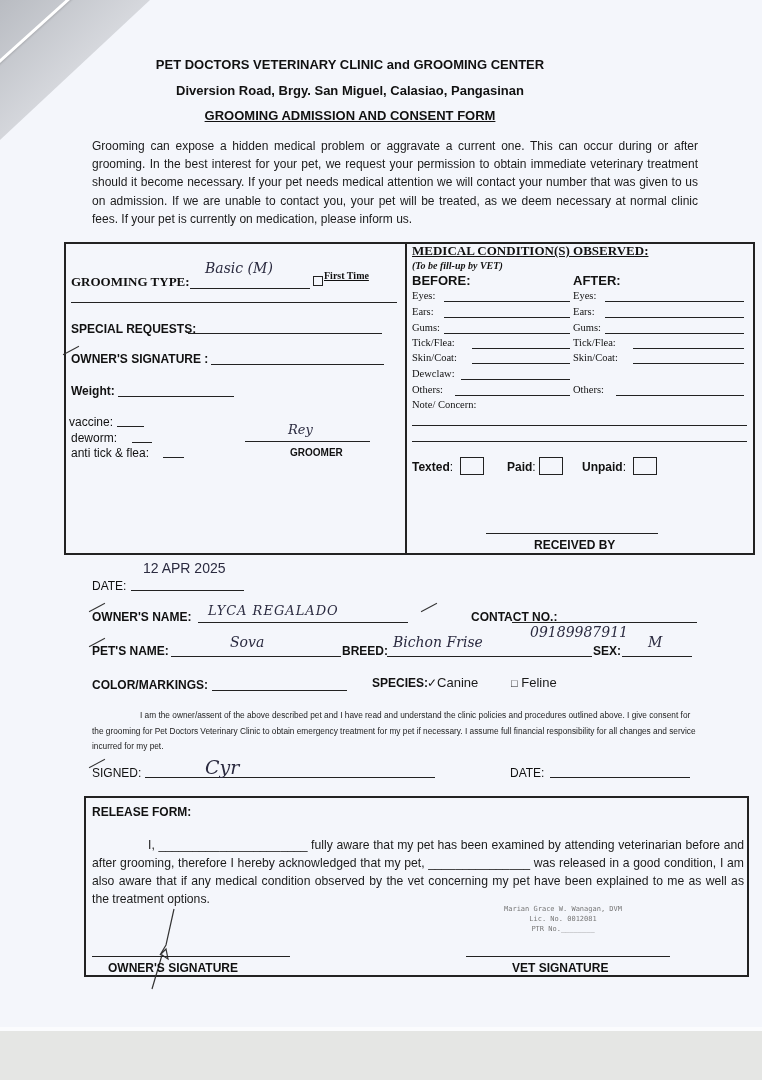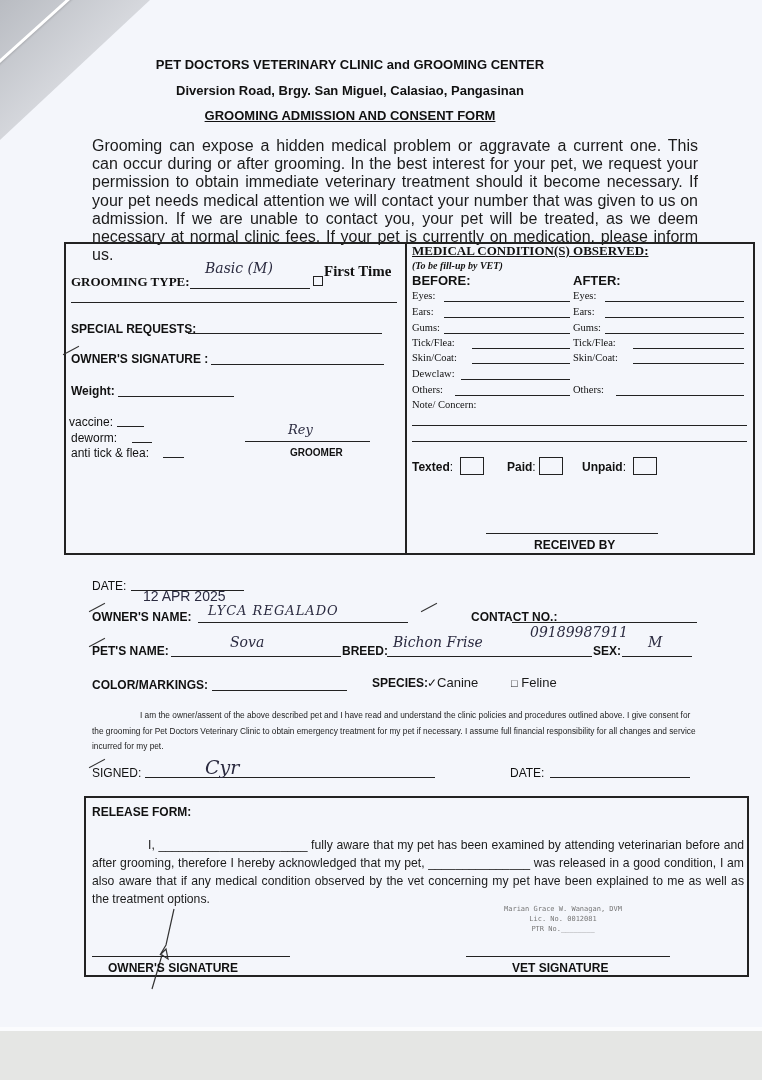--- a/index.html
+++ b/index.html
@@ -26,21 +26,21 @@
     background: #e5e6e4; border-top: 4px solid #fbfcfe;
   }
   .abs { position: absolute; }
   .hdr {
     position: absolute; left: 0; width: 700px; text-align: center;
     font-family: "Liberation Sans", sans-serif; font-weight: bold; font-size: 13px; color: #111;
   }
   .hdr.u { text-decoration: underline; }
   .intro {
     position: absolute; left: 92px; top: 137px; width: 606px;
-    font-size: 16px; line-height: 18.2px; text-align: justify; color: #1b1b1b;
+    font-size: 12px; line-height: 18.2px; text-align: justify; color: #1b1b1b;
   }
   .box {
     position: absolute; border: 2px solid #222;
   }
   .vline { position: absolute; width: 1.5px; background: #222; }
   .lbl { position: absolute; font-size: 12px; font-weight: bold; white-space: nowrap; color: #111; }
   .lbl.n { font-weight: normal; }
   .line { position: absolute; height: 1px; background: #222; }
   .serif { font-family: "Liberation Serif", serif; }
   .hand {
@@ -66,21 +66,21 @@
 
 <div class="intro">Grooming can expose a hidden medical problem or aggravate a current one. This can occur during or after grooming. In the best interest for your pet, we request your permission to obtain immediate veterinary treatment should it become necessary. If your pet needs medical attention we will contact your number that was given to us on admission. If we are unable to contact you, your pet will be treated, as we deem necessary at normal clinic fees. If your pet is currently on medication, please inform us.</div>
 
 <div class="box" style="left:64px; top:242px; width:691px; height:313px;"></div>
 <div class="vline" style="left:405px; top:242px; height:313px;"></div>
 
 <div class="lbl serif" style="left:71px; top:274px; font-size:13px;">GROOMING TYPE:</div>
 <div class="line" style="left:190px; top:288px; width:120px;"></div>
 <div class="hand" style="left:205px; top:260px; font-size:14px;">Basic (M)</div>
 <div class="cb" style="left:313px; top:276px; width:10px; height:10px;"></div>
-<div class="lbl serif" style="left:324px; top:263px; font-size:15px; ">First Time</div>
+<div class="lbl serif" style="left:324px; top:270px; font-size:10px; text-decoration:underline;">First Time</div>
 <div class="line" style="left:71px; top:302px; width:326px;"></div>
 
 <div class="lbl" style="left:71px; top:322px;">SPECIAL REQUESTS:</div>
 <div class="line" style="left:188px; top:333px; width:194px;"></div>
 
 <div class="lbl" style="left:71px; top:352px;">OWNER'S  SIGNATURE :</div>
 <div class="tick" style="left:62px; top:350px;"></div>
 <div class="line" style="left:211px; top:364px; width:173px;"></div>
 
 <div class="lbl" style="left:71px; top:384px;">Weight:</div>
@@ -140,21 +140,21 @@
 <div class="lbl" style="left:507px; top:460px;"><span>Paid</span><span style="font-weight:normal">:</span></div>
 <div class="cb" style="left:539px; top:457px; width:24px; height:18px;"></div>
 <div class="lbl" style="left:582px; top:460px;"><span>Unpaid</span><span style="font-weight:normal">:</span></div>
 <div class="cb" style="left:633px; top:457px; width:24px; height:18px;"></div>
 
 <div class="line" style="left:486px; top:533px; width:172px;"></div>
 <div class="lbl" style="left:534px; top:538px;">RECEIVED BY</div>
 
 <div class="lbl n" style="left:92px; top:579px; font-size:12px;">DATE:</div>
 <div class="line" style="left:131px; top:590px; width:113px;"></div>
-<div class="hand" style="left:143px; top:588px; font-size:14px; font-style:normal; font-family:'Liberation Sans', sans-serif;">12 APR 2025</div>
+<div class="hand" style="left:143px; top:560px; font-size:14px; font-style:normal; font-family:'Liberation Sans', sans-serif;">12 APR 2025</div>
 
 <div class="lbl" style="left:92px; top:610px;">OWNER'S NAME:</div>
 <div class="tick" style="left:88px; top:607px;"></div>
 <div class="line" style="left:198px; top:622px; width:210px;"></div>
 <div class="hand" style="left:208px; top:603px; font-size:13px; letter-spacing:1px;">LYCA REGALADO</div>
 
 <div class="lbl" style="left:424px; top:610px;margin-left:47px;">CONTACT NO.:</div>
 <div class="tick" style="left:420px; top:607px;"></div>
 <div class="line" style="left:512px; top:622px; width:185px;"></div>
 <div class="hand" style="left:530px; top:624px; font-size:14px;">09189987911</div>

